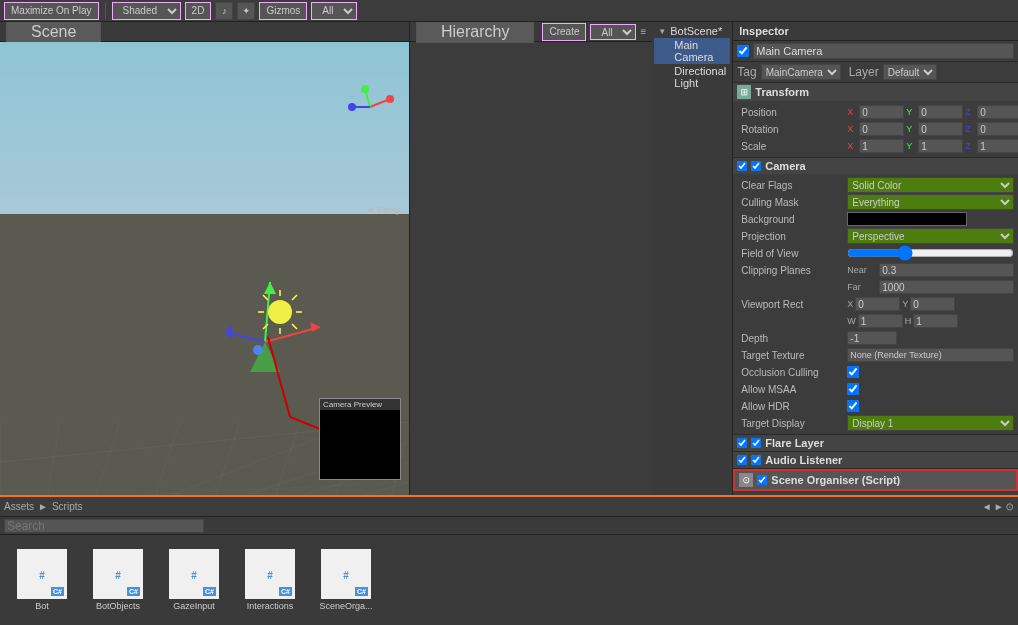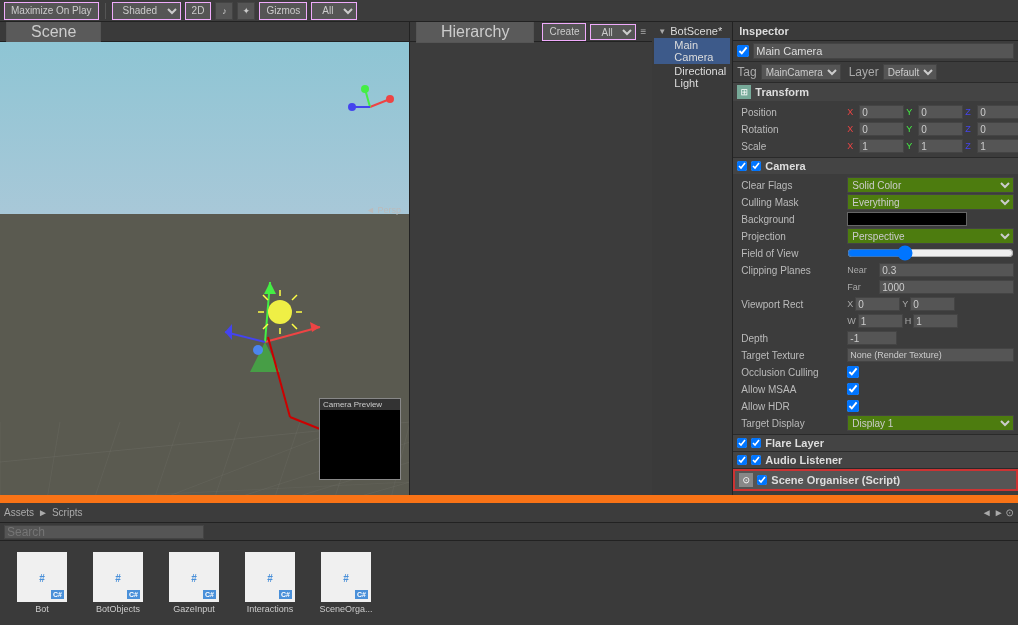--- a/index.html
+++ b/index.html
@@ -411,21 +411,21 @@
             <input type="checkbox" checked="" style="width: 10px; height: 10px;">
             <span class="component-title">Scene Organiser (Script)</span>
           </div>
 
         </div>
 
       </div>
     </div>
   </div>
 
-  <div style="height:130px; background:#3a3a3a; border-top:8px solid #f97316; display:flex; flex-direction:column; position:relative; z-index:10;">
+  <div style="height:130px; background:#3a3a3a; border-top:2px solid #f97316; display:flex; flex-direction:column; position:relative; z-index:10;">
     <div style="height:20px; background:#3c3c3c; display:flex; align-items:center; padding:0 4px; border-bottom:1px solid #222; gap:4px;">
       <div style="display:flex; align-items:center; gap:4px; font-size:10px; color:#aaa;">
         <span>Assets</span>
         <span>►</span>
         <span>Scripts</span>
       </div>
       <div style="flex:1;"></div>
       <div style="display:flex; gap:2px; align-items:center;">
         <div style="font-size:10px; color:#aaa; cursor:pointer;">◄</div>
         <div style="font-size:10px; color:#aaa; cursor:pointer;">►</div>

